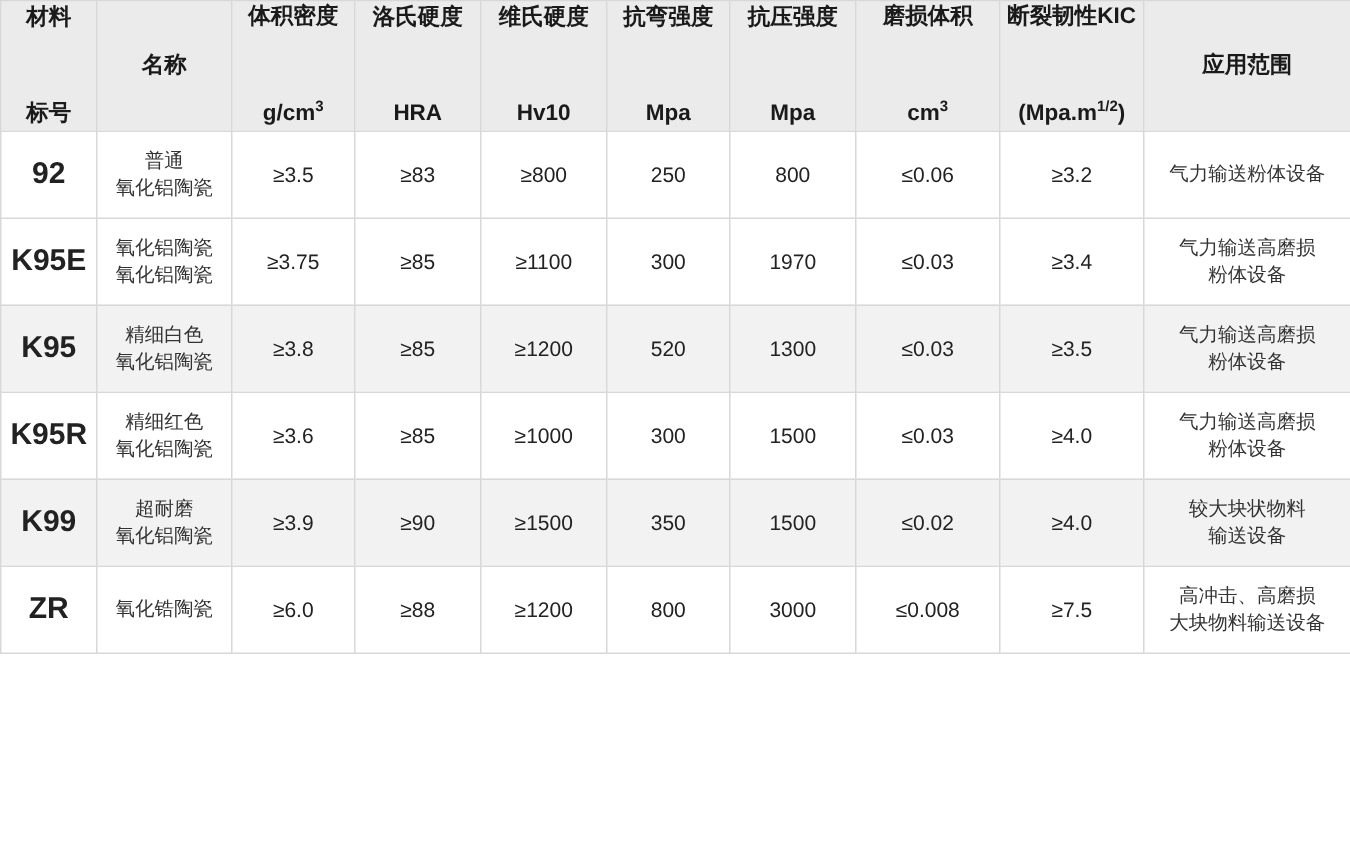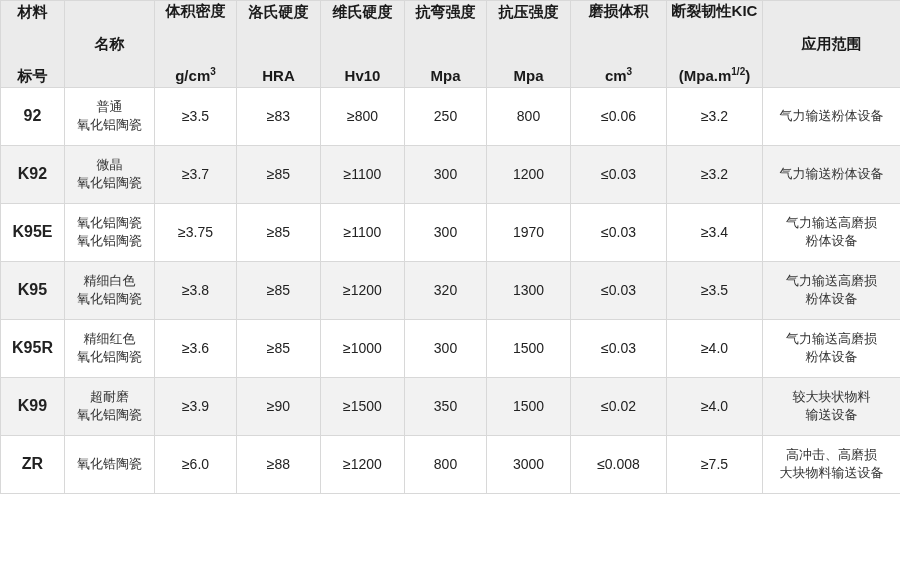--- a/index.html
+++ b/index.html
@@ -40,21 +40,21 @@
   tbody tr td {
     font-size: 14px;
     line-height: 1.35;
     height: 57px;
     color: #222;
   }
   tbody tr.odd td { background: #ffffff; }
   tbody tr.even td { background: #f2f2f2; }
   td.code {
     font-weight: bold;
-    font-size: 16px;
+    font-size: 20px;
   }
   td.name, td.usage {
     font-size: 13px;
     color: #333;
   }
   td.name .l, td.usage .l { display: block; }
   .col-code   { width: 64px; }
   .col-name   { width: 90px; }
   .col-dens   { width: 82px; }
   .col-hra    { width: 84px; }
@@ -137,38 +137,20 @@
       <td>250</td>
       <td>800</td>
       <td>≤0.06</td>
       <td>≥3.2</td>
       <td class="usage">
         <span class="l">气力输送粉体设备</span>
         <span class="l"></span>
       </td>
     </tr>
 
-    <tr class="even">
-      <td class="code">K92</td>
-      <td class="name">
-        <span class="l">微晶</span>
-        <span class="l">氧化铝陶瓷</span>
-      </td>
-      <td>≥3.7</td>
-      <td>≥85</td>
-      <td>≥1100</td>
-      <td>300</td>
-      <td>1200</td>
-      <td>≤0.03</td>
-      <td>≥3.2</td>
-      <td class="usage">
-        <span class="l">气力输送粉体设备</span>
-        <span class="l"></span>
-      </td>
-    </tr>
 
     <tr class="odd">
       <td class="code">K95E</td>
       <td class="name">
         <span class="l">氧化铝陶瓷</span>
         <span class="l">氧化铝陶瓷</span>
       </td>
       <td>≥3.75</td>
       <td>≥85</td>
       <td>≥1100</td>
@@ -184,21 +166,21 @@
 
     <tr class="even">
       <td class="code">K95</td>
       <td class="name">
         <span class="l">精细白色</span>
         <span class="l">氧化铝陶瓷</span>
       </td>
       <td>≥3.8</td>
       <td>≥85</td>
       <td>≥1200</td>
-      <td>320</td>
+      <td>520</td>
       <td>1300</td>
       <td>≤0.03</td>
       <td>≥3.5</td>
       <td class="usage">
         <span class="l">气力输送高磨损</span>
         <span class="l">粉体设备</span>
       </td>
     </tr>
 
     <tr class="odd">

